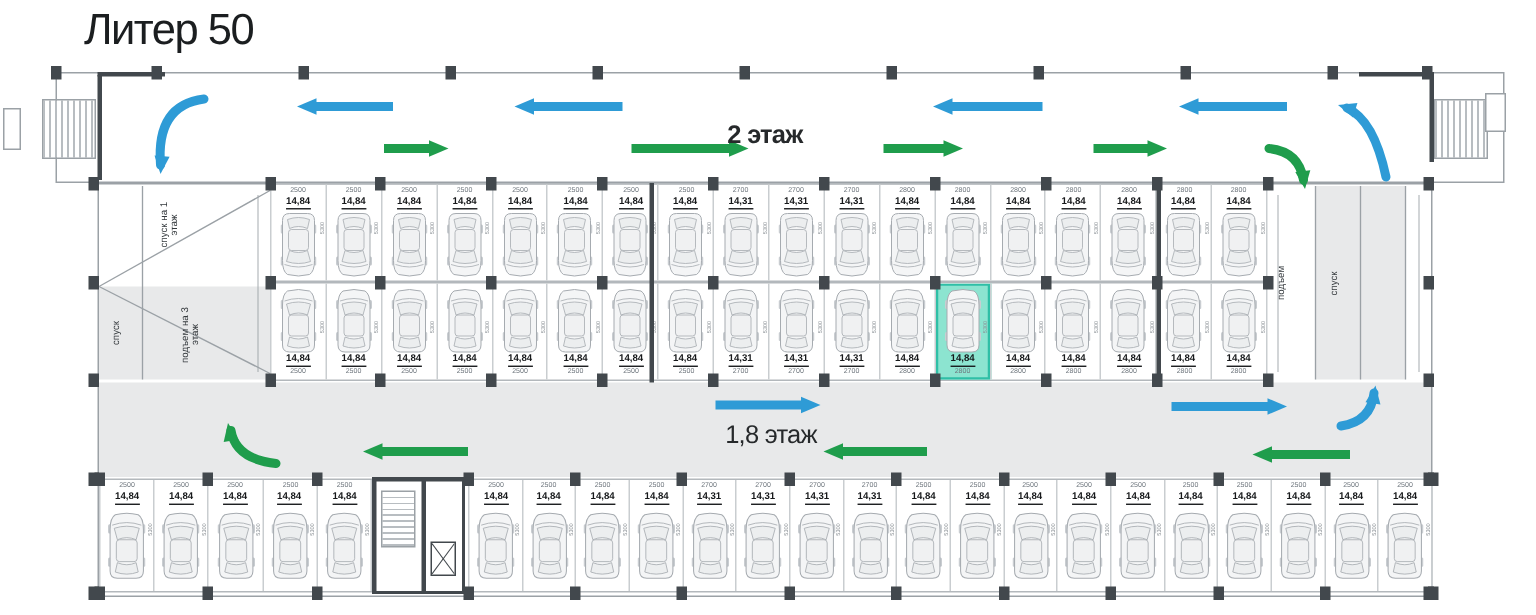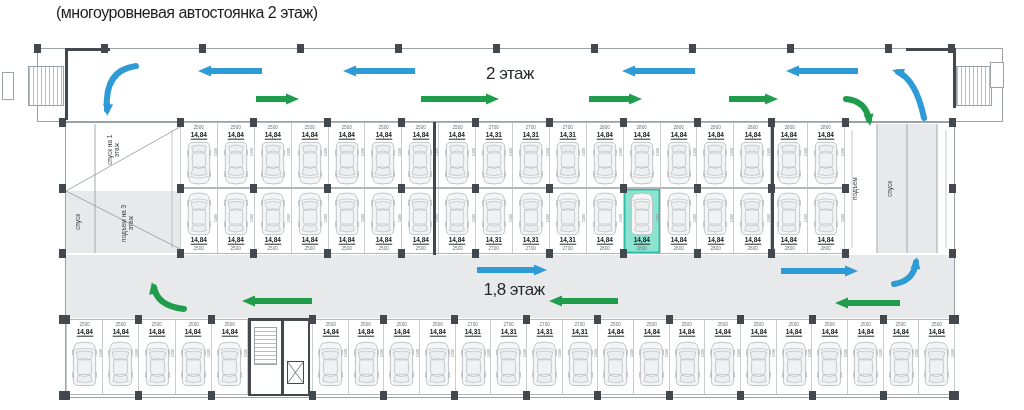--- a/index.html
+++ b/index.html
@@ -42,21 +42,21 @@
   #stairwell{position:absolute;left:248px;top:318px;width:62px;height:78px;background:#fff;z-index:6;}
   .lift{position:absolute;border:1px solid #42484D;box-sizing:border-box;z-index:7;background:#fff;}
   .lift svg{display:block;width:100%;height:100%;}
 </style>
 </head>
 <body>
 
 <div id="plan">
 
   <div id="title">
-    <span class="sub">(многоуровневая автостоянка 2 этаж)</span>
+    <span class="main">Литер 50</span>
   </div>
 
   <div class="shell" style="left:37px;top:48px;width:966px;height:74px;"></div>
   <div class="shell" style="left:65px;top:122px;width:890px;height:276px;"></div>
   <div class="aisle" style="left:66px;top:255px;width:888px;height:63px;"></div>
 
   <div class="stairs-v" style="left:28px;top:66px;width:36px;height:40px;"></div>
   <div class="tab" style="left:2px;top:72px;width:12px;height:28px;"></div>
   <div class="stairs-v" style="left:956px;top:66px;width:36px;height:40px;"></div>
   <div class="tab" style="left:990px;top:62px;width:14px;height:26px;"></div>
@@ -117,21 +117,21 @@
         <polygon points="0,0 -13,-5.46 -13,5.46" transform="translate(549,301) rotate(180)" fill="#1F9D4C"></polygon>
         <line x1="900" y1="303" x2="844" y2="303" stroke="#1F9D4C" stroke-width="6"></line>
         <polygon points="0,0 -13,-5.46 -13,5.46" transform="translate(835,303) rotate(180)" fill="#1F9D4C"></polygon>
         <path d="M894,284 Q914,281 916,262" fill="none" stroke="#2E9BD6" stroke-width="6" stroke-linecap="round"></path>
         <polygon points="0,0 -12,-5.04 -12,5.04" transform="translate(917,257) rotate(-82)" fill="#2E9BD6"></polygon>
         <path d="M184,309 Q157,306 154,287" fill="none" stroke="#1F9D4C" stroke-width="6" stroke-linecap="round"></path>
         <polygon points="0,0 -12,-5.04 -12,5.04" transform="translate(152,282) rotate(-100)" fill="#1F9D4C"></polygon>
       </g>
   </svg>
 
-  <div class="floor-label" style="left:510px;top:64px;">2 этаж</div>
+  <div class="floor-label" style="left:510px;top:80px;font-weight:bold;">2 этаж</div>
   <div class="floor-label" style="left:514px;top:280px;">1,8 этаж</div>
 
   <div class="vlabel" style="left:106px;top:131px;height:38px;">спуск на 1 этаж</div>
   <div class="vlabel" style="left:74px;top:198px;height:48px;">спуск</div>
   <div class="vlabel" style="left:120px;top:203px;height:40px;">подъем на 3 этаж</div>
   <div class="vlabel" style="left:851px;top:158px;height:62px;">подъем</div>
   <div class="vlabel" style="left:886px;top:160px;height:58px;">спуск</div>
 
   <div id="row-middle-top" class="stall-row lbl-top" style="left:180px;top:122px;width:665px;height:66px;">
       <div class="stall">

